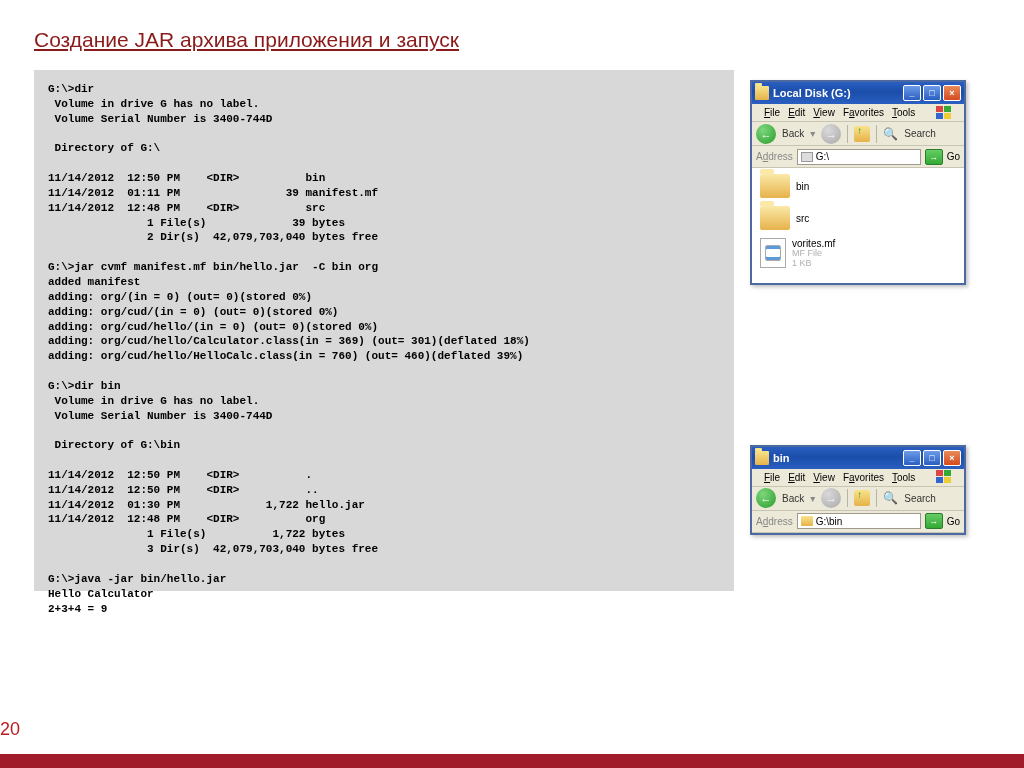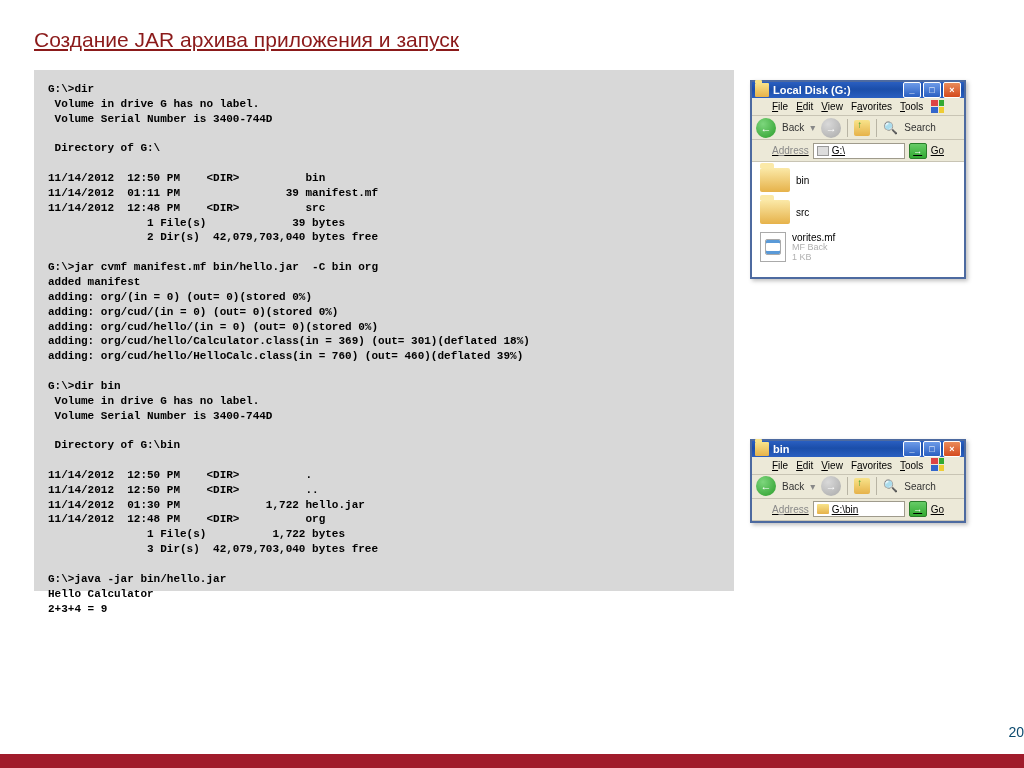--- a/index.html
+++ b/index.html
@@ -48,21 +48,21 @@
     background: #ece9d8;
     font-size: 10px;
     box-shadow: 2px 2px 4px rgba(0,0,0,0.25);
   }
   .titlebar {
     background: linear-gradient(to bottom, #2a5fc1 0%, #1b4eaa 45%, #2a5fc1 100%);
     color: #fff;
     display: flex;
     align-items: center;
     padding: 4px 3px;
-    height: 16px;
+    height: 22px;
   }
   .titlebar .foldericon {
     width: 14px; height: 14px;
     background: linear-gradient(#f8e38a,#e6b24a);
     border-radius: 1px;
     margin-right: 4px;
     position: relative;
   }
   .titlebar .foldericon::before {
     content:"";
@@ -78,21 +78,21 @@
     border: 1px solid #fff;
     border-radius: 2px;
     display:flex; align-items:center; justify-content:center;
     color:#fff; font-size:9px; font-weight:bold;
   }
   .winbtn.min, .winbtn.max { background: linear-gradient(#6d9be8,#2a5fc1); }
   .winbtn.close { background: linear-gradient(#e98b5a,#d44a1e); }
   .menubar {
     background:#ece9d8;
     display:flex;
-    padding: 2px 20px;
+    padding: 2px 12px;
     gap: 8px;
     color:#000;
     border-bottom:1px solid #c8c4b4;
     align-items:center;
     height:18px;
   }
   .menubar span u { text-decoration: underline; }
   .menubar .winlogo {
     margin-left:auto; width:16px; height:14px;
     background:
@@ -117,25 +117,24 @@
   }
   .navbtn.back { background: radial-gradient(circle at 35% 30%, #7dd67d, #2a9d2a); }
   .navbtn.fwd { background: radial-gradient(circle at 35% 30%, #d9d9d9, #a9a9a9); }
   .toolbar .lbl { color:#333; }
   .toolbar .sep { width:1px; height:18px; background:#b8b4a4; }
   .upicon { width:16px; height:16px; background:linear-gradient(#f8e38a,#e6b24a); border-radius:2px; position:relative; }
   .upicon::after{content:"↑"; position:absolute; left:3px; top:-1px; font-size:10px; color:#2a9d2a; font-weight:bold;}
   .searchicon { color:#2a5fc1; font-size:12px; }
   .addrbar {
     display:flex; align-items:center;
-    padding:2px 20px; gap:4px;
+    padding:2px 4px; gap:4px;
     background:#ece9d8;
     border-bottom:1px solid #c8c4b4;
     height:22px;
-    text-decoration:underline;
   }
   .addrlbl { color:#888; }
   .addrfield {
     flex:1; background:#fff; border:1px solid #9f9b8c;
     height:16px; display:flex; align-items:center; padding:0 3px;
     gap:3px;
   }
   .addrfield .diskicon {
     width:12px; height:10px; background:#ddd; border:1px solid #999;
   }
@@ -182,21 +181,21 @@
     display:flex; align-items:center; justify-content:center;
   }
   .jaricon::after{
     content:"☕"; font-size:14px; color:#c65; 
   }
   .fmeta { display:flex; flex-direction:column; line-height:1.1; }
   .fmeta .fname { color:#000; font-size:10px; }
   .fmeta .fsub { color:#b0b0b0; font-size:9px; }
   .pagenum {
     position:absolute; bottom:28px; left:0; right:0;
-    text-align:right; color:#0c4a6e; font-size:14px;
+    text-align:left; color:#b91c1c; font-size:18px;
   }
   .bottombar {
     position:absolute; bottom:0; left:0; right:0;
     height:14px; background:#a01c2b;
   }
 </style>
 </head>
 <body>
 
 <h1 class="title">Создание JAR архива приложения и запуск</h1>
@@ -289,21 +288,21 @@
         <div class="fileitem">
           <div class="foldbig"></div>
           <div class="fmeta">
               <span class="fname">src</span>
             </div>
         </div>
         <div class="fileitem">
           <div class="docicon note"></div>
           <div class="fmeta">
             <span class="fname">vorites.mf</span>
-            <span class="fsub">MF Back</span>
+            <span class="fsub">MF File</span>
             <span class="fsub">1 KB</span>
           </div>
         </div>
       </div>
     </div>
 
     <div class="explorer">
       <div class="titlebar">
         <div class="foldericon"></div>
         <div class="ttxt">bin</div>

